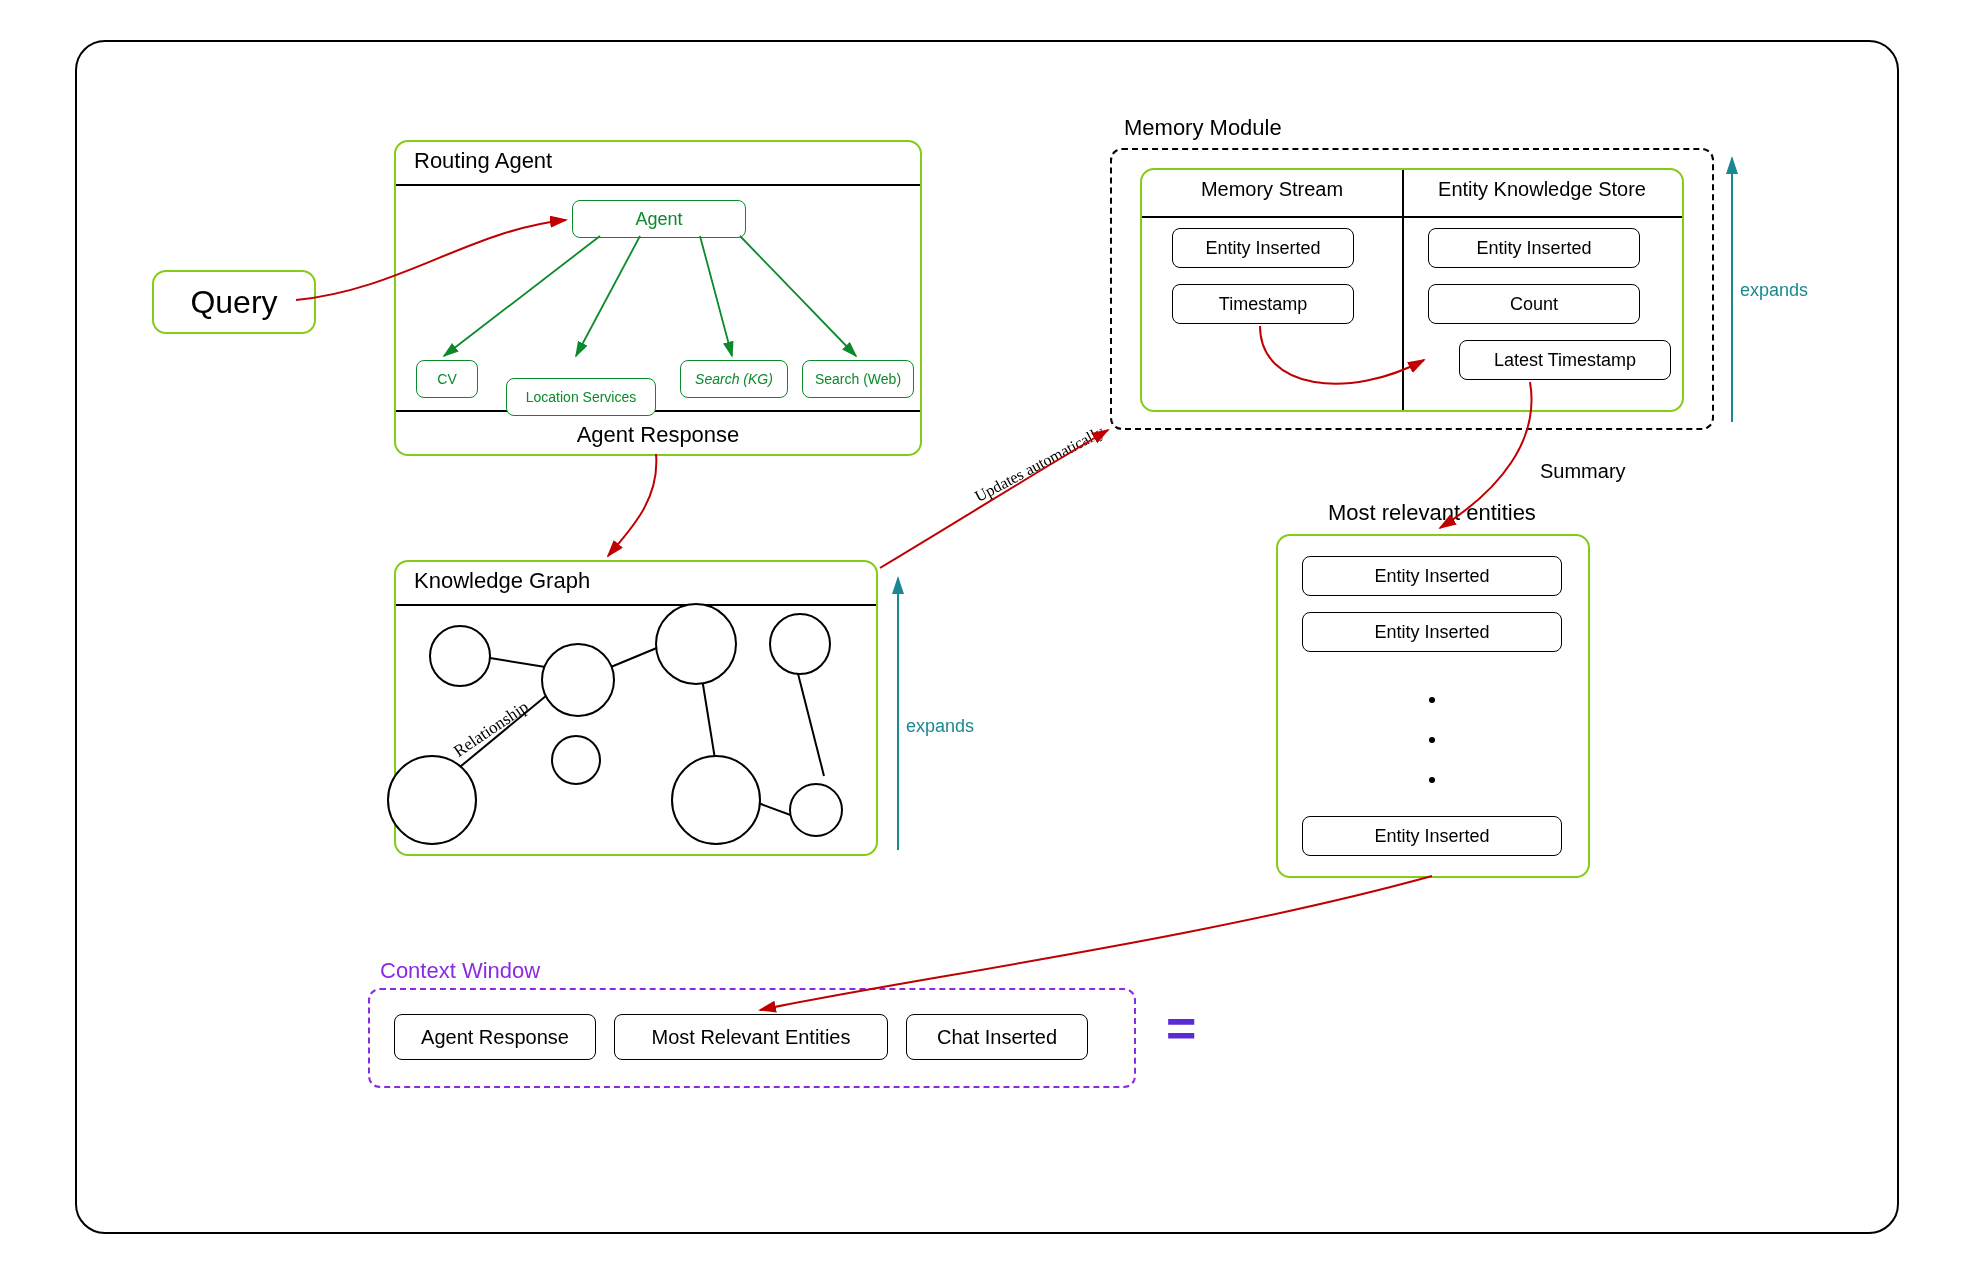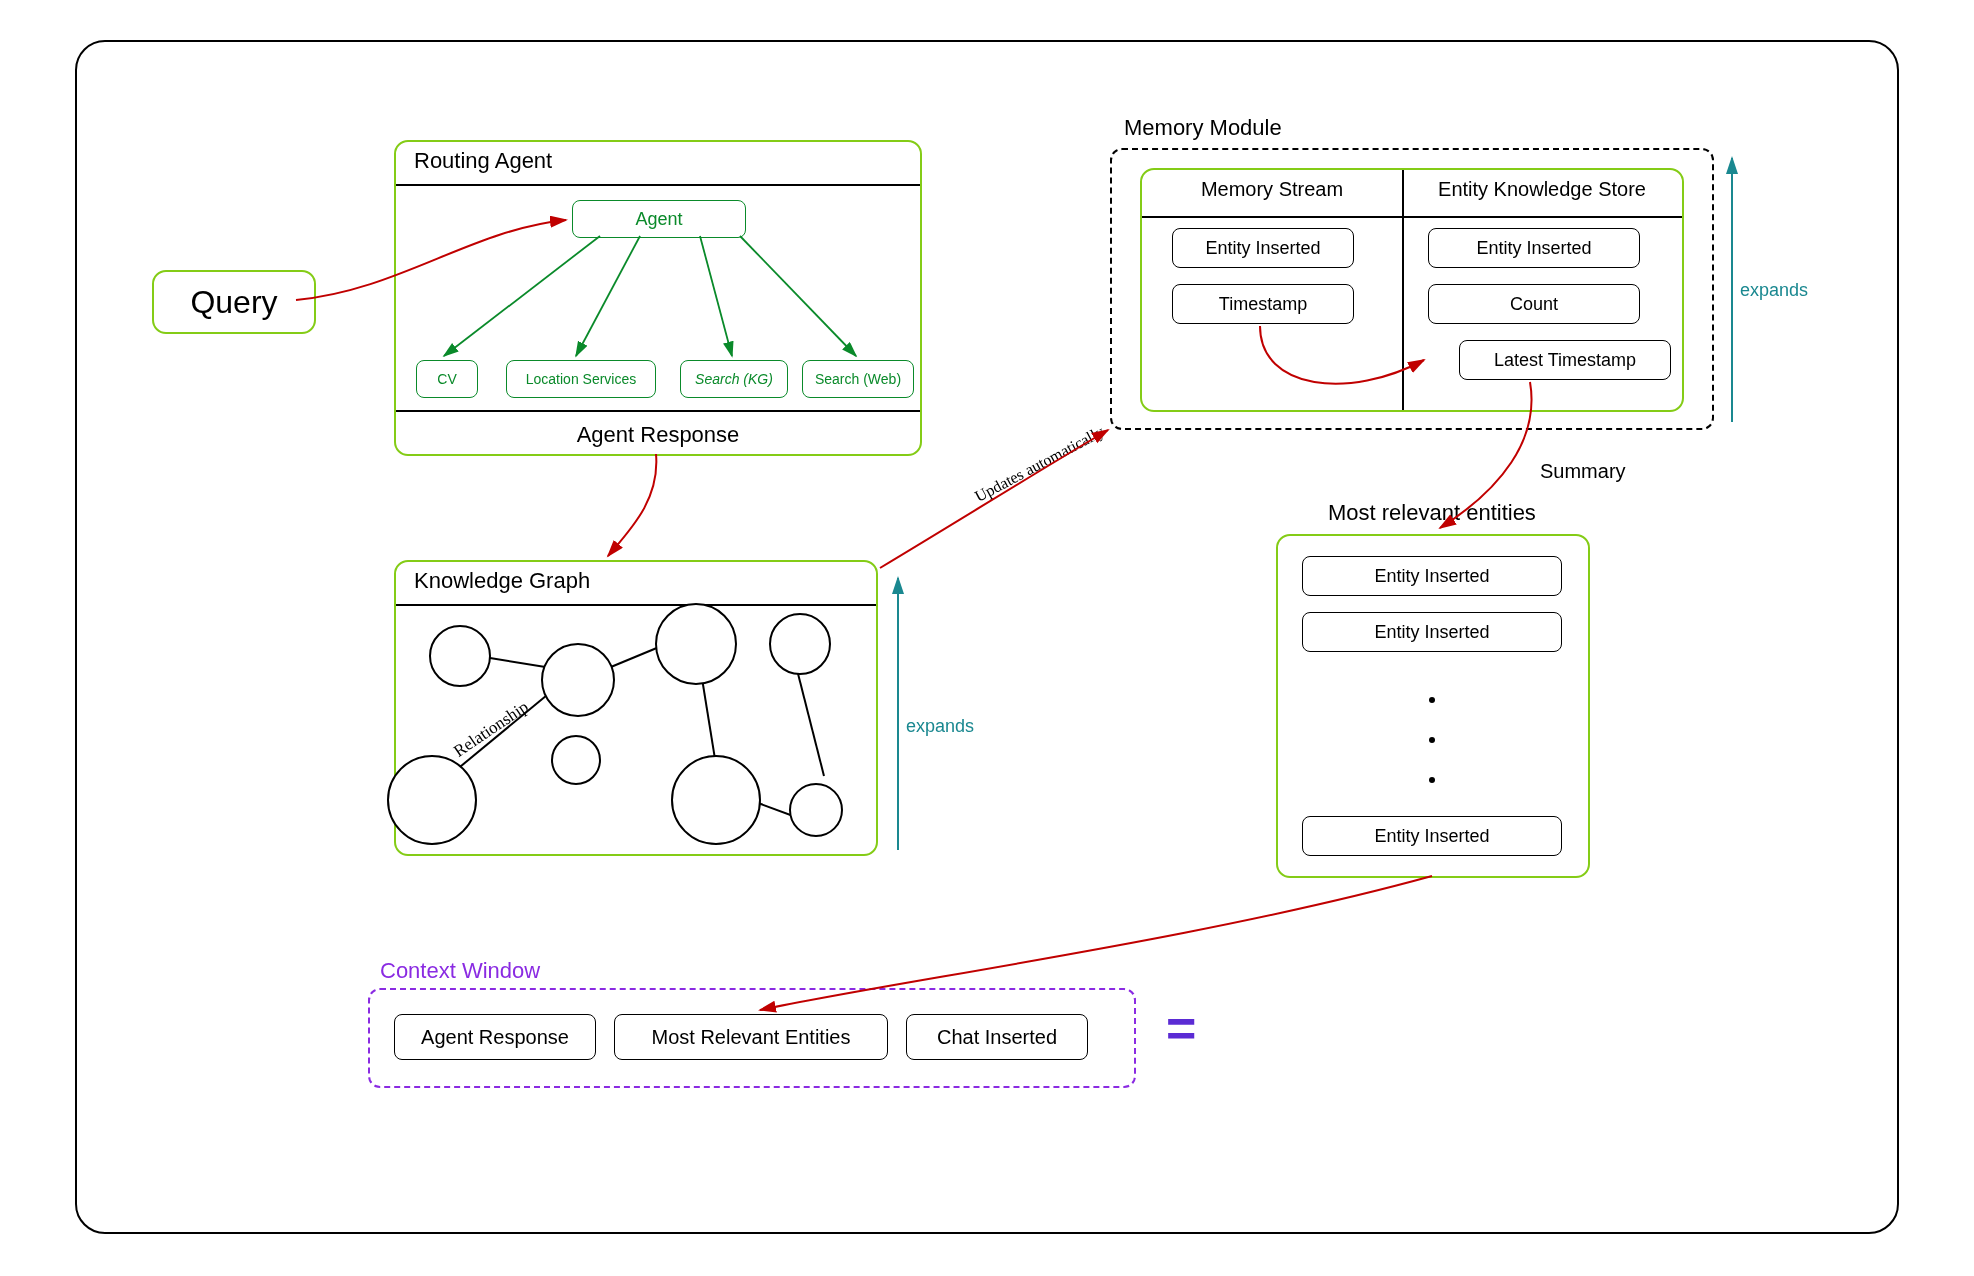--- a/index.html
+++ b/index.html
@@ -105,21 +105,21 @@
     <div class="footer-line"></div>
     <div class="footer">Agent Response</div>
 
     <div class="pill green" style="left:176px; top:58px; width:172px; height:36px; font-size:18px;">
       <span>Agent</span>
     </div>
 
     <div class="pill green" style="left:20px;  top:218px; width:60px;  height:36px; font-size:14px;">
         <span>CV</span>
       </div>
-    <div class="pill green" style="left:110px; top:218px; width:148px; height:36px; font-size:14px;">
+    <div class="pill green" style="left:110px; top:236px; width:148px; height:36px; font-size:14px;">
         <span>Location Services</span>
       </div>
     <div class="pill green" style="left:284px; top:218px; width:106px; height:36px; font-size:14px;font-style:italic;">
         <span>Search (KG)</span>
       </div>
     <div class="pill green" style="left:406px; top:218px; width:110px; height:36px; font-size:14px;justify-content:center;">
         <span>Search (Web)</span>
       </div>
   </div>
 

